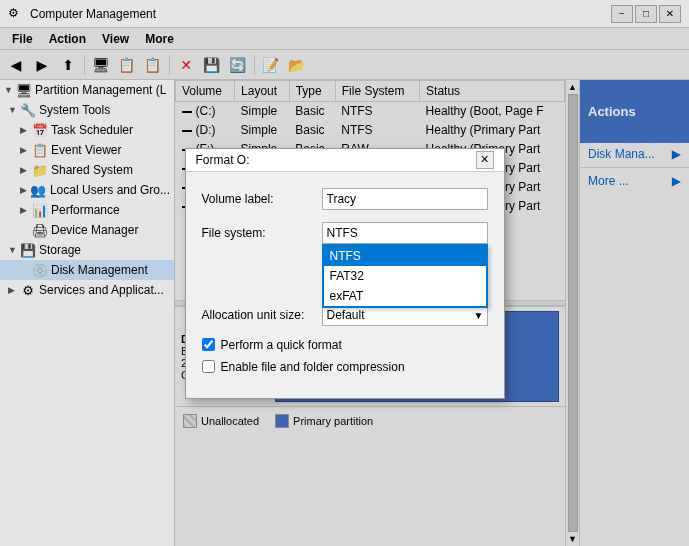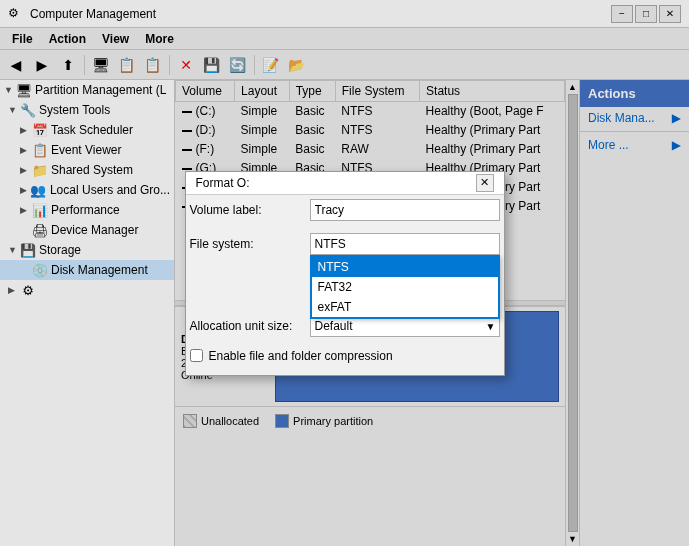--- a/index.html
+++ b/index.html
@@ -46,37 +46,37 @@
     .disk-partition { flex: 1; background: repeating-linear-gradient(45deg, #c0c0c0, #c0c0c0 2px, #e0e0e0 2px, #e0e0e0 8px); border: 1px solid #999; display: flex; align-items: center; justify-content: center; font-size: 11px; }
     .disk-partition.primary { background: #4472C4; color: white; }
 
     
     .status-bar { height: 28px; background: #f0f0f0; border-top: 1px solid #ccc; display: flex; align-items: center; padding: 0 8px; font-size: 11px; gap: 16px; }
     .legend-item { display: flex; align-items: center; gap: 4px; }
     .legend-box { width: 14px; height: 14px; border: 1px solid #999; }
 
     
     .actions-panel { width: 110px; background: #f0f0f0; border-left: 1px solid #ccc; display: flex; flex-direction: column; flex-shrink: 0; }
-    .actions-header { background: #4472C4; color: white; padding: 6px 8px; font-size: 13px; font-weight: bold; }
+    .actions-header { background: #4472C4; color: white; padding: 24px 8px; font-size: 13px; font-weight: bold; }
     .actions-item { padding: 4px 8px; cursor: pointer; font-size: 12px; color: #0066cc; text-decoration: none; display: flex; align-items: center; justify-content: space-between; }
     .actions-separator { height: 1px; background: #ccc; margin: 2px 0; }
 
     
     .disk-table-scroll { overflow-y: auto; height: 200px; }
     ::-webkit-scrollbar { width: 12px; }
     ::-webkit-scrollbar-track { background: #f0f0f0; }
     ::-webkit-scrollbar-thumb { background: #c0c0c0; border: 1px solid #aaa; }
 
     
     .modal-overlay { position: fixed; top: 0; left: 0; width: 689px; height: 546px; background: rgba(0,0,0,0.1); display: flex; align-items: center; justify-content: center; z-index: 100; }
     .modal { background: #f0f0f0; border: 1px solid #999; box-shadow: 4px 4px 10px rgba(0,0,0,0.3); width: 320px; }
     .modal-title { background: #ffffff; display: flex; align-items: center; justify-content: space-between; padding: 2px 10px; border-bottom: 1px solid #ccc; }
     .modal-title-text { font-size: 12px; font-weight: normal; }
     .modal-close { width: 18px; height: 18px; background: #f0f0f0; border: 1px solid #aaa; cursor: pointer; display: flex; align-items: center; justify-content: center; font-size: 11px; }
-    .modal-body { padding: 4px; }
+    .modal-body { padding: 16px; }
     .form-row { display: flex; align-items: center; margin-bottom: 12px; }
     .form-label { width: 120px; font-size: 12px; }
     .form-input { flex: 1; height: 22px; border: 1px solid #aaa; padding: 2px 4px; font-size: 12px; background: white; }
     .form-select-wrapper { flex: 1; position: relative; }
     .form-select { width: 100%; height: 22px; border: 1px solid #aaa; padding: 2px 4px; font-size: 12px; background: white; appearance: none; cursor: pointer; }
     .dropdown-arrow { position: absolute; right: 4px; top: 50%; transform: translateY(-50%); font-size: 10px; pointer-events: none; }
     .dropdown-list { position: absolute; top: 22px; left: 0; right: 0; background: white; border: 1px solid #0078d4; z-index: 200; }
     .dropdown-option { padding: 3px 6px; cursor: pointer; font-size: 12px; }
     .dropdown-option.selected { background: #0078d4; color: white; }
     .checkbox-row { display: flex; align-items: center; gap: 6px; margin-bottom: 8px; font-size: 12px; }
@@ -170,20 +170,21 @@
       <span>Storage</span>
     </div>
     <div class="tree-item indent-2 selected">
       <span class="tree-expand">&nbsp;</span>
       <span class="tree-icon">💿</span>
       <span>Disk Management</span>
     </div>
     <div class="tree-item indent-1">
       <span class="tree-expand">▶</span>
       <span class="tree-icon">⚙</span>
+      <span>Services and Applicat...</span>
     </div>
   </div>
 
   <div class="right-content">
 
     <div class="disk-table-scroll" style="height: 220px; overflow-y: auto; overflow-x: hidden;">
       <table class="disk-table">
         <thead>
           <tr>
             <th>Volume</th>
@@ -327,19 +328,23 @@
         <label class="form-label">Allocation unit size:</label>
         <div class="form-select-wrapper">
           <select class="form-select">
             <option value="default">Default</option>
           </select>
           <span class="dropdown-arrow">▼</span>
         </div>
       </div>
 
       <div class="checkbox-row">
+        <input type="checkbox" checked="" id="qf" style="">
+        <label for="qf">Perform a quick format</label>
+      </div>
+      <div class="checkbox-row">
         <input type="checkbox" id="comp" style="">
         <label for="comp">Enable file and folder compression</label>
       </div>
     </div>
 
   </div>
 </div>
 
 </body></html>

